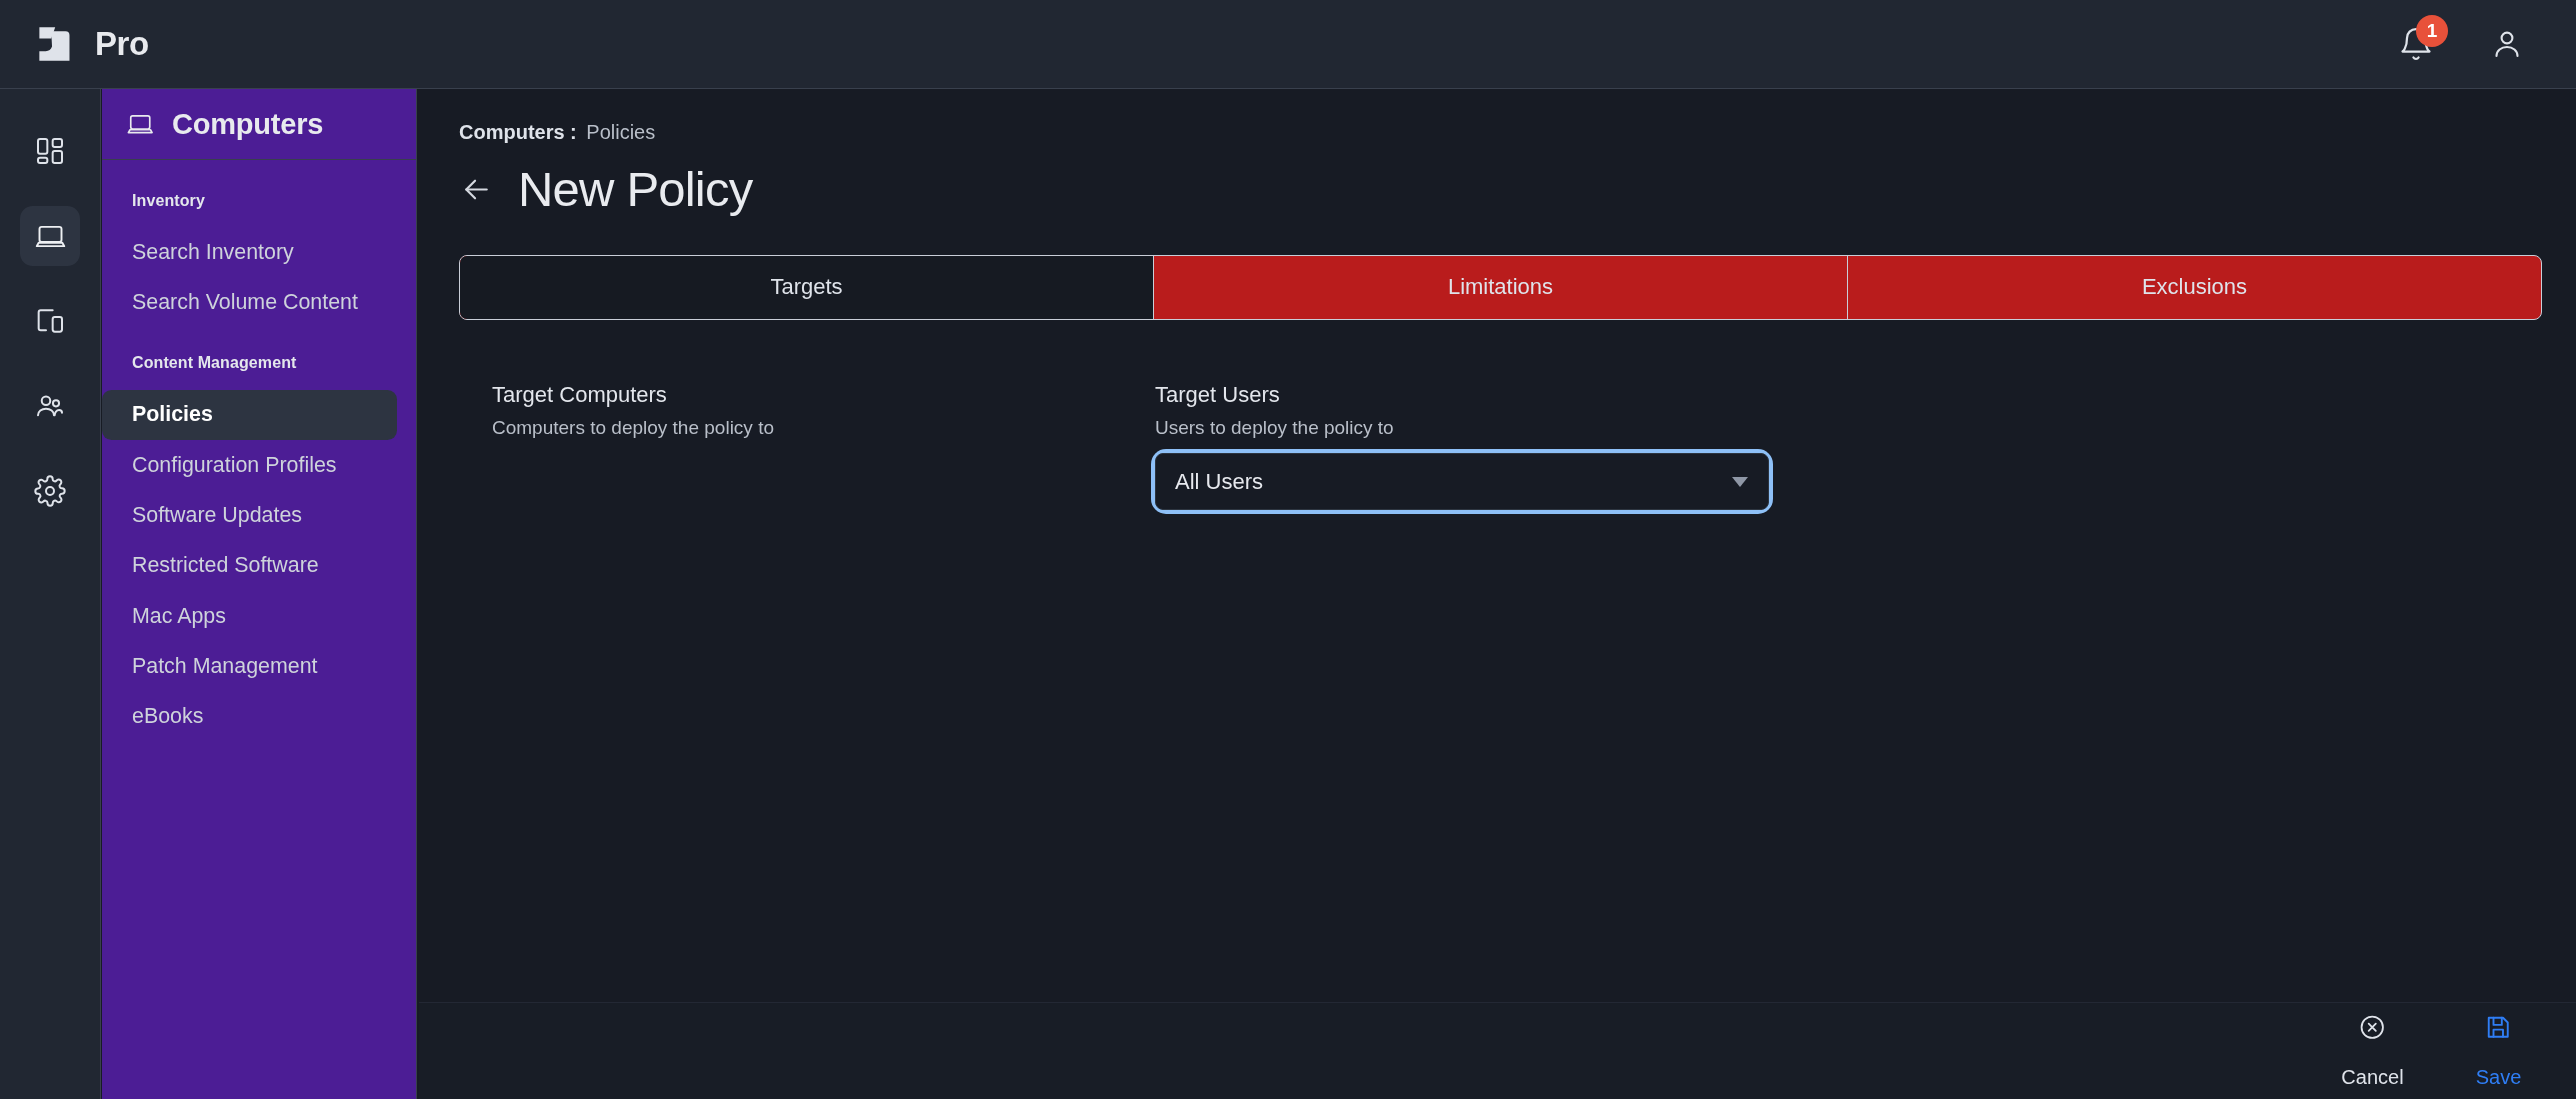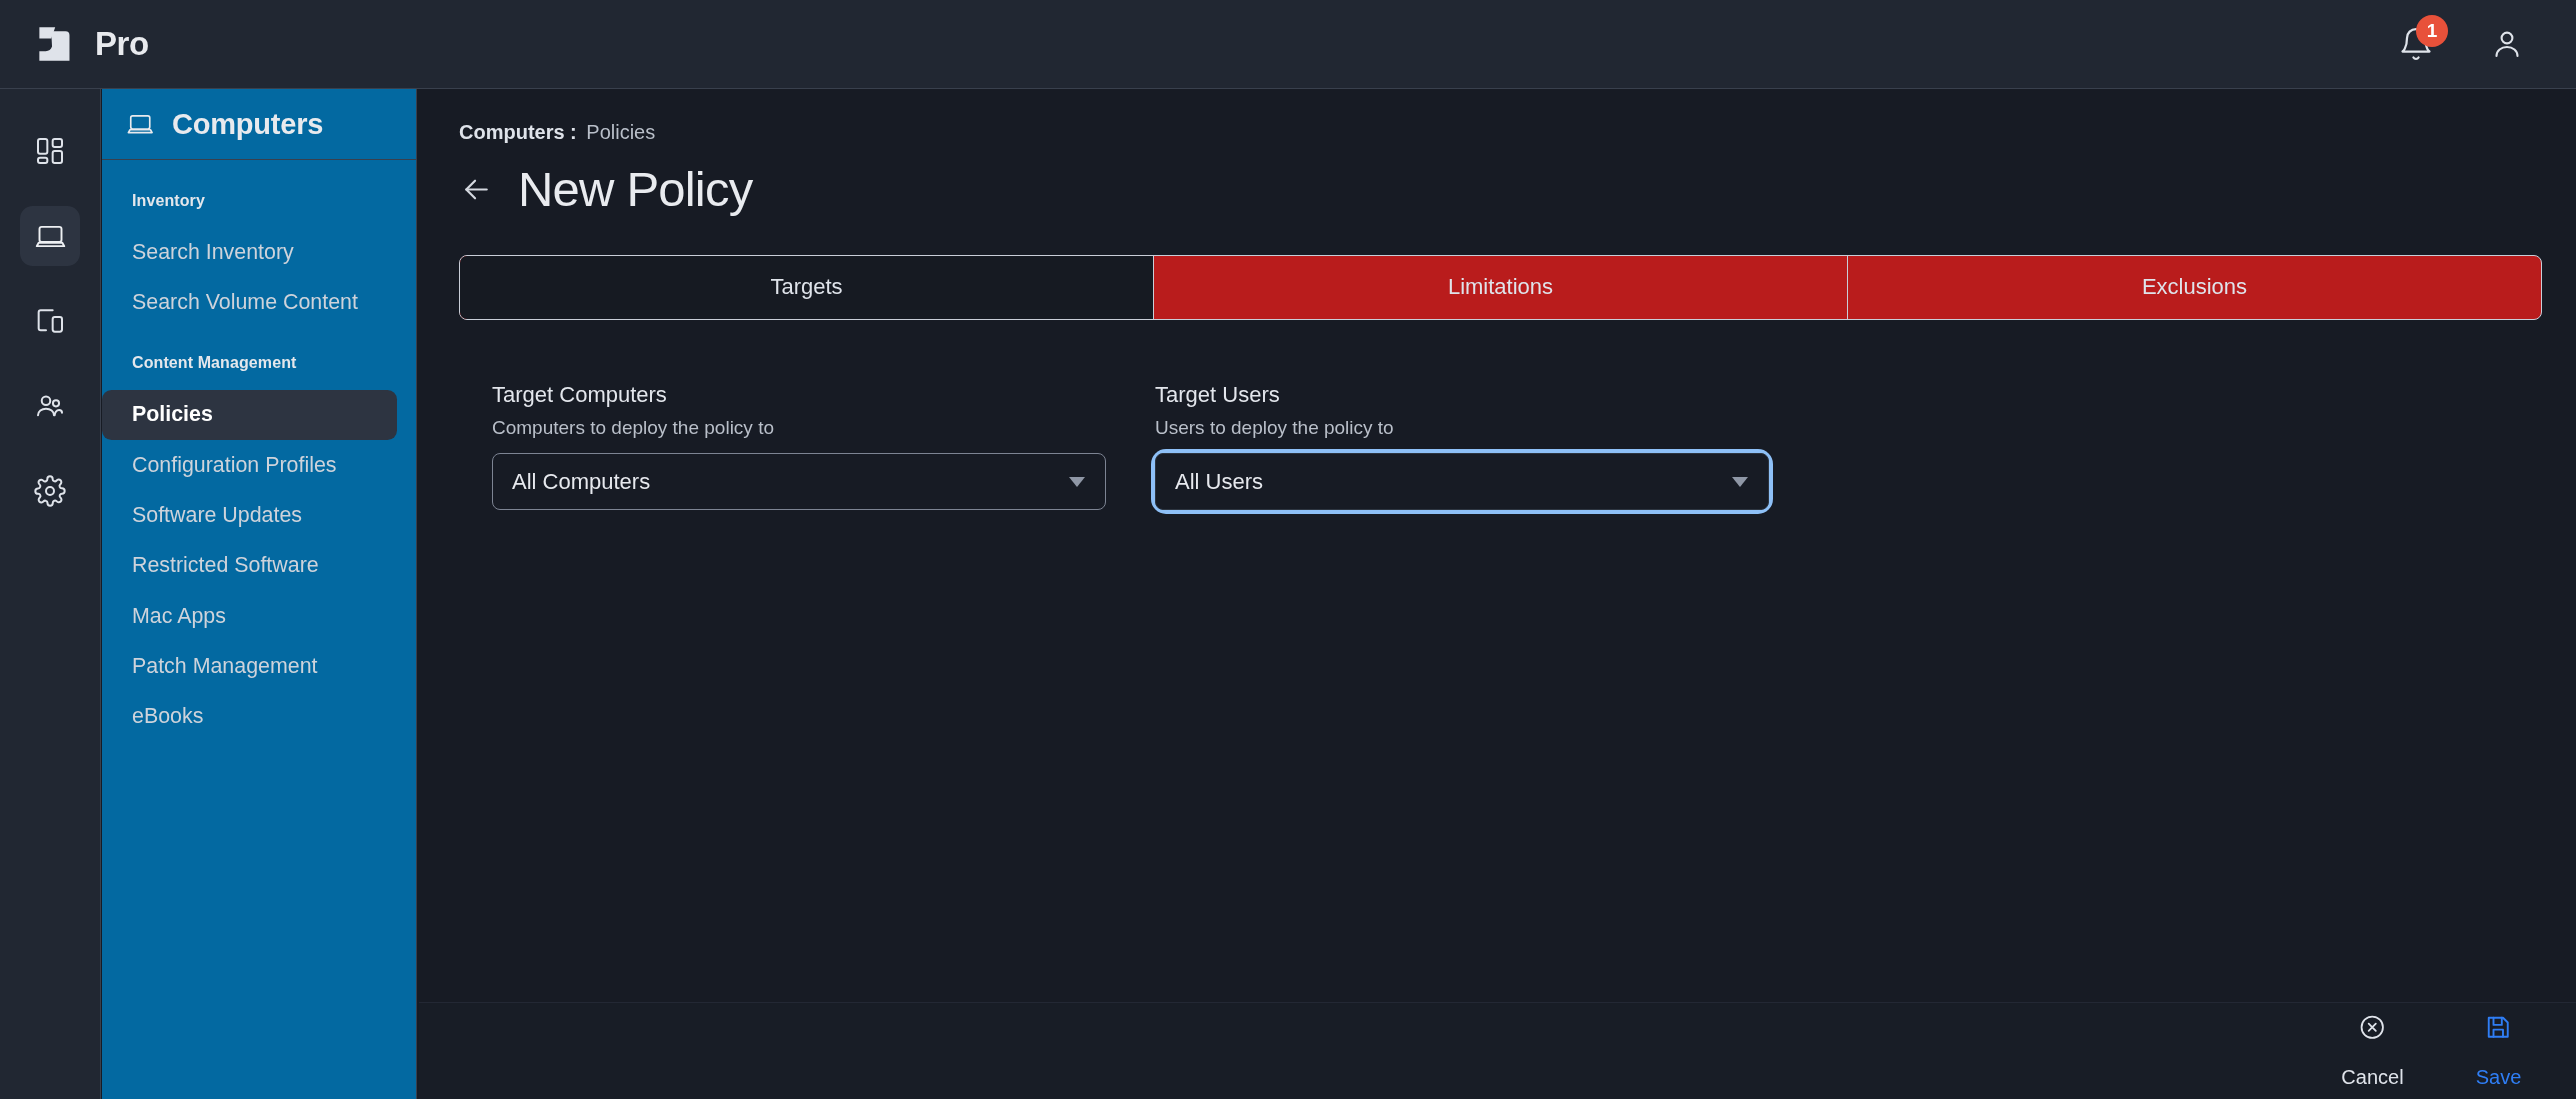--- a/index.html
+++ b/index.html
@@ -47,21 +47,21 @@
   .rail-item {
     width: 60px; height: 60px; border-radius: 12.7px;
     display: flex; align-items: center; justify-content: center;
     cursor: pointer;
   }
   .rail-item.active { background: #2d3441; }
 
   
   .sidebar {
     position: absolute; left: 102px; top: 89px; width: 315px; bottom: 0;
-    background: #0369a1;
+    background: #4c1d95;
     border-right: 1.6px solid #39404d;
     overflow: hidden;
   }
   .sidebar-header {
     height: 71px; display: flex; align-items: center; gap: 17.4px;
     padding-left: 24px;
     border-bottom: 1.6px solid #39404d;
   }
   .sidebar-header-title {
     font-size: 29px; font-weight: bold; color: #e8eaee; letter-spacing: -0.2px;
@@ -287,24 +287,20 @@
         <div class="segment active">Targets</div>
         <div class="segment">Limitations</div>
         <div class="segment">Exclusions</div>
       </div>
 
       <div class="fields">
 
         <div class="field">
           <div class="field-label">Target Computers</div>
           <div class="field-hint">Computers to deploy the policy to</div>
-          <div class="select-wrap">
-            <div class="select-box">All Computers</div>
-            <span class="caret"></span>
-          </div>
         </div>
 
         <div class="field">
           <div class="field-label">Target Users</div>
           <div class="field-hint">Users to deploy the policy to</div>
           <div class="select-wrap focused">
             <div class="select-box">All Users</div>
             <span class="caret"></span>
           </div>
         </div>

